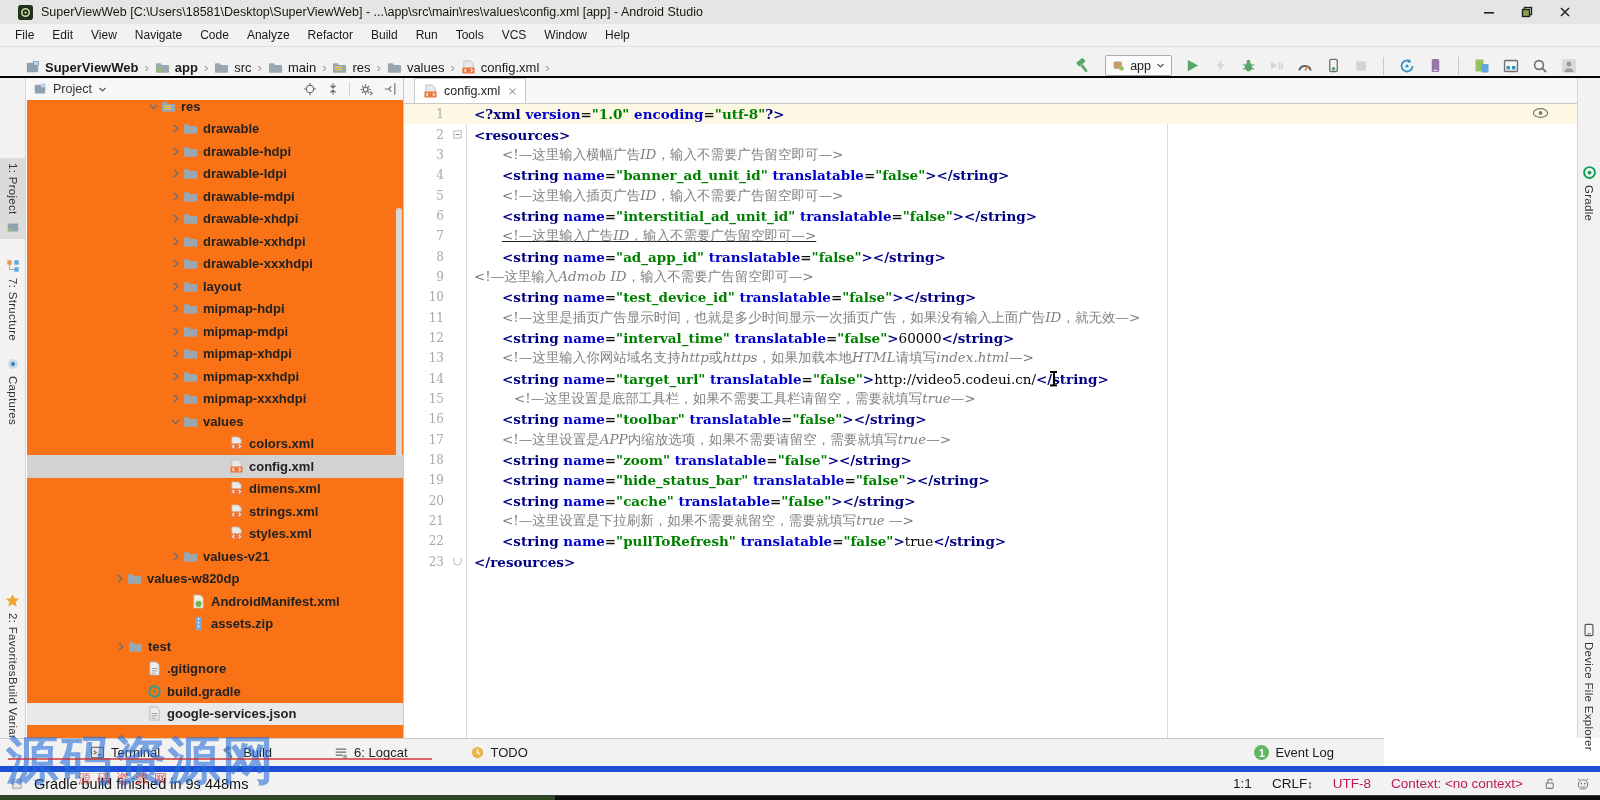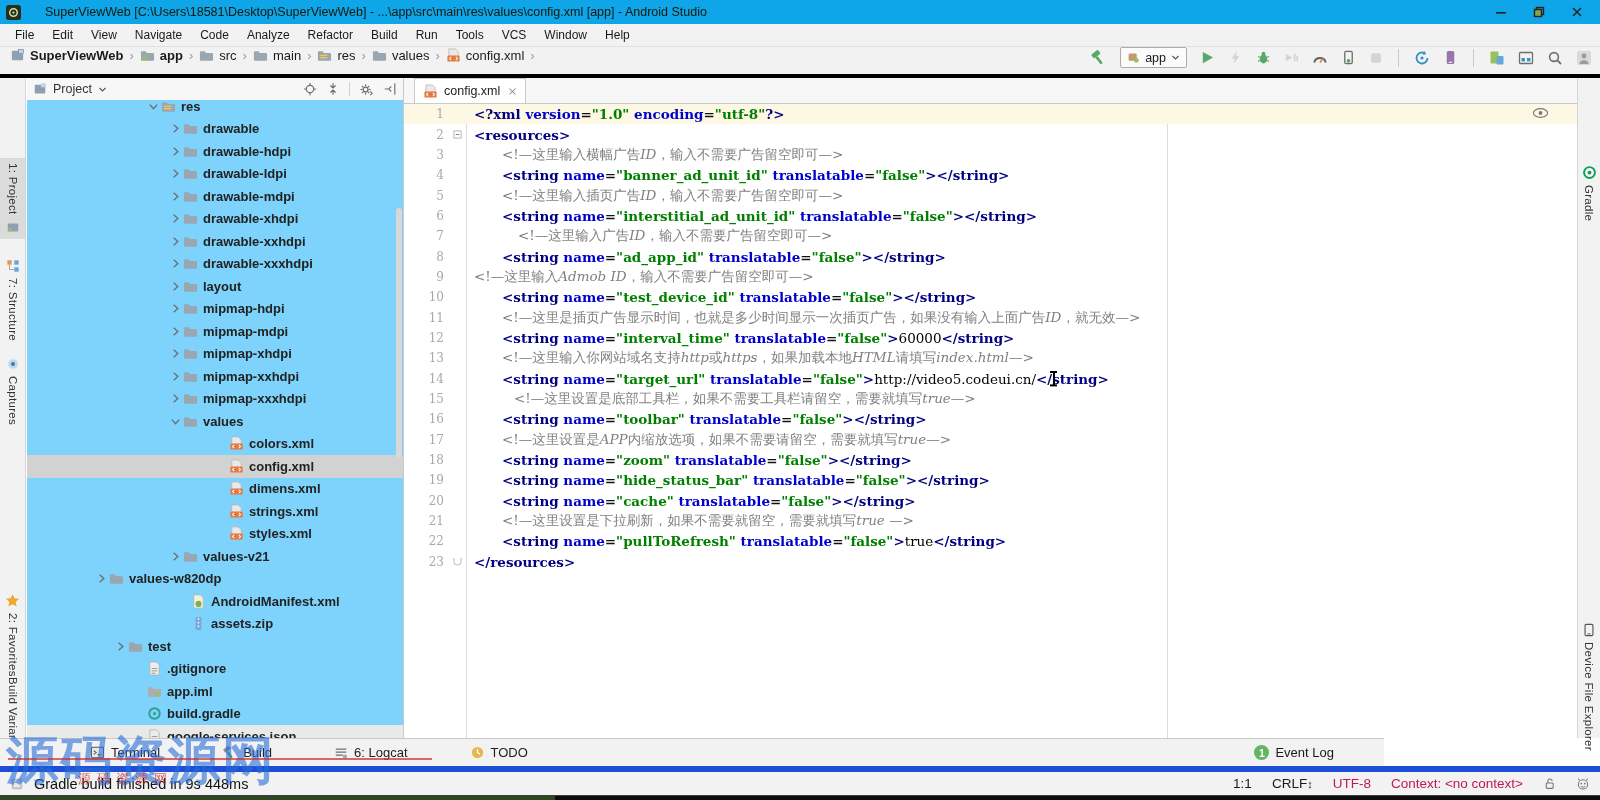--- a/index.html
+++ b/index.html
@@ -4,54 +4,54 @@
 <style>
   html,body{margin:0;padding:0;background:#444;}
   *{box-sizing:border-box;}
   .app{position:relative;width:1600px;height:800px;background:#fff;overflow:hidden;
        font-family:"Liberation Sans",sans-serif;color:#1a1a1a;font-size:13px;-webkit-font-smoothing:antialiased;}
   .icon{display:inline-flex;align-items:center;justify-content:center;vertical-align:middle;}
   .icon svg{display:block;}
   .dim{opacity:.45;}
 
   
-  .titlebar{position:absolute;left:0;top:0;width:1600px;height:24px;background:#0ea5e9;
-            display:flex;align-items:center;padding:0 6px;gap:24px;color:#141a08;}
+  .titlebar{position:absolute;left:0;top:0;width:1600px;height:24px;background:#e5e5e5;
+            display:flex;align-items:center;padding:0 18px;gap:8px;color:#141a08;}
   .titlebar .ttl{font-size:12.5px;white-space:nowrap;overflow:hidden;}
   .wctrls{margin-left:auto;display:flex;gap:4px;}
   .wctrl{width:34px;height:22px;display:flex;align-items:center;justify-content:center;cursor:default;}
 
   
   .menubar{position:absolute;left:0;top:24px;width:1600px;height:23px;background:#F2F2F2;
            border-bottom:1px solid #E0E0E0;display:flex;align-items:center;padding-left:6px;}
   .menu-item{padding:2px 9px;font-size:12px;}
 
   
   .navbar{position:absolute;left:0;top:47px;width:1600px;height:31px;background:#F2F2F2;
-          border-bottom:4px solid #000000;display:flex;align-items:flex-start;padding:0 8px;}
+          border-bottom:2px solid #000000;display:flex;align-items:flex-end;padding:0 23px;}
   .crumbs{display:flex;align-items:center;gap:2px;min-width:0;}
   .crumb{display:flex;align-items:center;gap:5px;padding:1px 2px;font-size:13px;white-space:nowrap;}
   .crumb.b{font-weight:bold;}
   .crumb-sep{color:#9a9a9a;font-size:13px;margin:0 2px;}
   .tbicons{margin-left:auto;display:flex;align-items:center;gap:13px;}
   .tbsep{width:1px;height:18px;background:#C9C9C9;margin:0 2px;}
   .combo{display:flex;align-items:center;gap:5px;border:1px solid #ADADAD;background:#FBFBFB;
          height:21px;padding:0 6px;border-radius:2px;font-size:12.5px;}
 
   
   .main{position:absolute;left:0;top:78px;width:1600px;height:660px;background:#fff;}
   .strip{position:absolute;top:0;bottom:0;background:#F2F2F2;}
   .strip.left{left:0;width:26px;border-right:1px solid #D5D5D5;}
   .strip.right{right:0;width:23px;border-left:1px solid #D5D5D5;}
   .vtab{position:absolute;left:0;width:100%;display:flex;flex-direction:column;align-items:center;gap:5px;padding:5px 0;}
   .vtab .lbl{writing-mode:vertical-rl;font-size:11.5px;color:#333;letter-spacing:.3px;}
   .vtab.active{background:#DBDBDB;}
 
   
-  .project{position:absolute;left:27px;top:0;width:377px;height:100%;background:#7dd3fc;
+  .project{position:absolute;left:27px;top:0;width:377px;height:100%;background:#f97316;
            border-right:1px solid #C9C9C9;overflow:hidden;}
   .p-head{position:absolute;left:0;top:0;width:100%;height:22px;display:flex;align-items:center;
           padding:0 6px;gap:6px;background:#F7F7F7;}
   .p-title{font-size:12.5px;color:#333;}
   .p-tools{margin-left:auto;display:flex;align-items:center;gap:9px;}
   .ptool-sep{width:1px;height:14px;background:#D0D0D0;}
   .tree{position:absolute;left:0;top:24px;right:0;bottom:0;overflow:hidden;}
   .trow{height:22.5px;display:flex;align-items:center;font-size:13px;font-weight:600;color:#222;white-space:nowrap;}
   .trow .chev{width:16px;display:inline-flex;justify-content:center;color:#6e6e6e;}
   .trow .lbl{margin-left:5px;}
@@ -697,21 +697,21 @@
                 <path d="M4 2l4.5 4L4 10" stroke="#6e6e6e" fill="none" stroke-width="1.5"></path>
               </svg>
             </span>
             <span class="icon">
               <svg width="15" height="15" viewBox="0 0 16 16">
                 <path d="M1 4.5c0-.6.4-1 1-1h4l1.4 1.8H14c.6 0 1 .4 1 1v6.2c0 .6-.4 1-1 1H2c-.6 0-1-.4-1-1z" fill="#9AA7B0"></path>
               </svg>
             </span>
             <span class="lbl">values-v21</span>
           </div>
-          <div class="trow" style="padding-left: 66px;">
+          <div class="trow" style="padding-left: 84px;">
             <span class="chev">
               <svg width="11" height="11" viewBox="0 0 12 12">
                 <path d="M4 2l4.5 4L4 10" stroke="#6e6e6e" fill="none" stroke-width="1.5"></path>
               </svg>
             </span>
             <span class="icon">
               <svg width="15" height="15" viewBox="0 0 16 16">
                 <path d="M1 4.5c0-.6.4-1 1-1h4l1.4 1.8H14c.6 0 1 .4 1 1v6.2c0 .6-.4 1-1 1H2c-.6 0-1-.4-1-1z" fill="#9AA7B0"></path>
               </svg>
             </span>
@@ -753,30 +753,20 @@
           </div>
           <div class="trow" style="padding-left: 104px;">
             <span class="chev"></span>
             <span class="icon">
               <svg width="15" height="15" viewBox="0 0 16 16">
                 <path d="M3 1h7l3 3v11H3z" fill="#EDEDED" stroke="#ABABAB" stroke-width=".8"></path>
                 <path d="M5 8h6M5 10.5h6M5 13h4" stroke="#9a9a9a" stroke-width="1"></path>
               </svg>
             </span>
             <span class="lbl">.gitignore</span>
-          </div>
-          <div class="trow" style="padding-left: 104px;">
-            <span class="chev"></span>
-            <span class="icon">
-              <svg width="15" height="15" viewBox="0 0 16 16">
-                <path d="M1 4.5c0-.6.4-1 1-1h4l1.4 1.8H14c.6 0 1 .4 1 1v6.2c0 .6-.4 1-1 1H2c-.6 0-1-.4-1-1z" fill="#ADADAD"></path>
-                <circle cx="11.5" cy="11.5" r="2.2" fill="#97C15C"></circle>
-              </svg>
-            </span>
-            <span class="lbl">app.iml</span>
           </div>
           <div class="trow" style="padding-left: 104px;">
             <span class="chev"></span>
             <span class="icon">
               <svg width="15" height="15" viewBox="0 0 16 16">
                 <circle cx="8" cy="8" r="5.6" fill="none" stroke="#2E9E8F" stroke-width="2"></circle>
                 <circle cx="8" cy="8" r="1.6" fill="#2E9E8F"></circle>
               </svg>
             </span>
             <span class="lbl">build.gradle</span>
@@ -818,21 +808,21 @@
         <div class="margin-line"></div>
         <div class="cline cur"><span class="no">1</span><span class="fold"></span><span class="src" style="padding-left: 8px;"><span class="s-tag">&lt;?xml </span><span class="s-attr">version</span><span class="s-eq">=</span><span class="s-val">"1.0" </span><span class="s-attr">encoding</span><span class="s-eq">=</span><span class="s-val">"utf-8"</span><span class="s-tag">?&gt;</span></span></div>
           <div class="cline"><span class="no">2</span><span class="fold"><svg width="9" height="9" viewBox="0 0 10 10">
                 <rect x="1" y="1" width="8" height="8" fill="#fff" stroke="#b0b0b0"></rect>
                 <path d="M3 5h4" stroke="#777"></path>
               </svg></span><span class="src" style="padding-left: 8px;"><span class="s-tag">&lt;resources&gt;</span></span></div>
           <div class="cline"><span class="no">3</span><span class="fold"></span><span class="src" style="padding-left: 36px;"><span class="s-com">&lt;!—这里输入横幅广告</span><span class="s-comi">ID</span><span class="s-com">，输入不需要广告留空即可—&gt;</span></span></div>
           <div class="cline"><span class="no">4</span><span class="fold"></span><span class="src" style="padding-left: 36px;"><span class="s-tag">&lt;string </span><span class="s-attr">name</span><span class="s-eq">=</span><span class="s-val">"banner_ad_unit_id" </span><span class="s-attr">translatable</span><span class="s-eq">=</span><span class="s-val">"false"</span><span class="s-tag">&gt;&lt;/string&gt;</span></span></div>
           <div class="cline"><span class="no">5</span><span class="fold"></span><span class="src" style="padding-left: 36px;"><span class="s-com">&lt;!—这里输入插页广告</span><span class="s-comi">ID</span><span class="s-com">，输入不需要广告留空即可—&gt;</span></span></div>
           <div class="cline"><span class="no">6</span><span class="fold"></span><span class="src" style="padding-left: 36px;"><span class="s-tag">&lt;string </span><span class="s-attr">name</span><span class="s-eq">=</span><span class="s-val">"interstitial_ad_unit_id" </span><span class="s-attr">translatable</span><span class="s-eq">=</span><span class="s-val">"false"</span><span class="s-tag">&gt;&lt;/string&gt;</span></span></div>
-          <div class="cline"><span class="no">7</span><span class="fold"></span><span class="src" style="padding-left: 52px;"><span class="s-com">&lt;!—这里输入广告</span><span class="s-comi">ID</span><span class="s-com">，输入不需要广告留空即可—&gt;</span></span></div>
+          <div class="cline"><span class="no">7</span><span class="fold"></span><span class="src" style="padding-left: 36px; text-decoration: underline;"><span class="s-com">&lt;!—这里输入广告</span><span class="s-comi">ID</span><span class="s-com">，输入不需要广告留空即可—&gt;</span></span></div>
           <div class="cline"><span class="no">8</span><span class="fold"></span><span class="src" style="padding-left: 36px;"><span class="s-tag">&lt;string </span><span class="s-attr">name</span><span class="s-eq">=</span><span class="s-val">"ad_app_id" </span><span class="s-attr">translatable</span><span class="s-eq">=</span><span class="s-val">"false"</span><span class="s-tag">&gt;&lt;/string&gt;</span></span></div>
           <div class="cline"><span class="no">9</span><span class="fold"></span><span class="src" style=""><span class="s-com">&lt;!—这里输入</span><span class="s-comi">Admob ID</span><span class="s-com">，输入不需要广告留空即可—&gt;</span></span></div>
           <div class="cline"><span class="no">10</span><span class="fold"></span><span class="src" style="padding-left: 36px;"><span class="s-tag">&lt;string </span><span class="s-attr">name</span><span class="s-eq">=</span><span class="s-val">"test_device_id" </span><span class="s-attr">translatable</span><span class="s-eq">=</span><span class="s-val">"false"</span><span class="s-tag">&gt;&lt;/string&gt;</span></span></div>
           <div class="cline"><span class="no">11</span><span class="fold"></span><span class="src" style="padding-left: 36px;"><span class="s-com">&lt;!—这里是插页广告显示时间，也就是多少时间显示一次插页广告，如果没有输入上面广告</span><span class="s-comi">ID</span><span class="s-com">，就无效—&gt;</span></span></div>
           <div class="cline"><span class="no">12</span><span class="fold"></span><span class="src" style="padding-left: 36px;"><span class="s-tag">&lt;string </span><span class="s-attr">name</span><span class="s-eq">=</span><span class="s-val">"interval_time" </span><span class="s-attr">translatable</span><span class="s-eq">=</span><span class="s-val">"false"</span><span class="s-tag">&gt;</span><span class="s-txt">60000</span><span class="s-tag">&lt;/string&gt;</span></span></div>
           <div class="cline"><span class="no">13</span><span class="fold"></span><span class="src" style="padding-left: 36px;"><span class="s-com">&lt;!—这里输入你网站域名支持</span><span class="s-comi">http</span><span class="s-com">或</span><span class="s-comi">https</span><span class="s-com">，如果加载本地</span><span class="s-comi">HTML</span><span class="s-com">请填写</span><span class="s-comi">index.html</span><span class="s-com">—&gt;</span></span></div>
           <div class="cline"><span class="no">14</span><span class="fold"></span><span class="src" style="padding-left: 36px;"><span class="s-tag">&lt;string </span><span class="s-attr">name</span><span class="s-eq">=</span><span class="s-val">"target_url" </span><span class="s-attr">translatable</span><span class="s-eq">=</span><span class="s-val">"false"</span><span class="s-tag">&gt;</span><span class="s-txt">http://video5.codeui.cn/</span><span class="s-tag">&lt;/string&gt;</span></span></div>
           <div class="cline"><span class="no">15</span><span class="fold"></span><span class="src" style="padding-left: 48px;"><span class="s-com">&lt;!—这里设置是底部工具栏，如果不需要工具栏请留空，需要就填写</span><span class="s-comi">true</span><span class="s-com">—&gt;</span></span></div>
           <div class="cline"><span class="no">16</span><span class="fold"></span><span class="src" style="padding-left: 36px;"><span class="s-tag">&lt;string </span><span class="s-attr">name</span><span class="s-eq">=</span><span class="s-val">"toolbar" </span><span class="s-attr">translatable</span><span class="s-eq">=</span><span class="s-val">"false"</span><span class="s-tag">&gt;&lt;/string&gt;</span></span></div>
           <div class="cline"><span class="no">17</span><span class="fold"></span><span class="src" style="padding-left: 36px;"><span class="s-com">&lt;!—这里设置是</span><span class="s-comi">APP</span><span class="s-com">内缩放选项，如果不需要请留空，需要就填写</span><span class="s-comi">true</span><span class="s-com">—&gt;</span></span></div>

